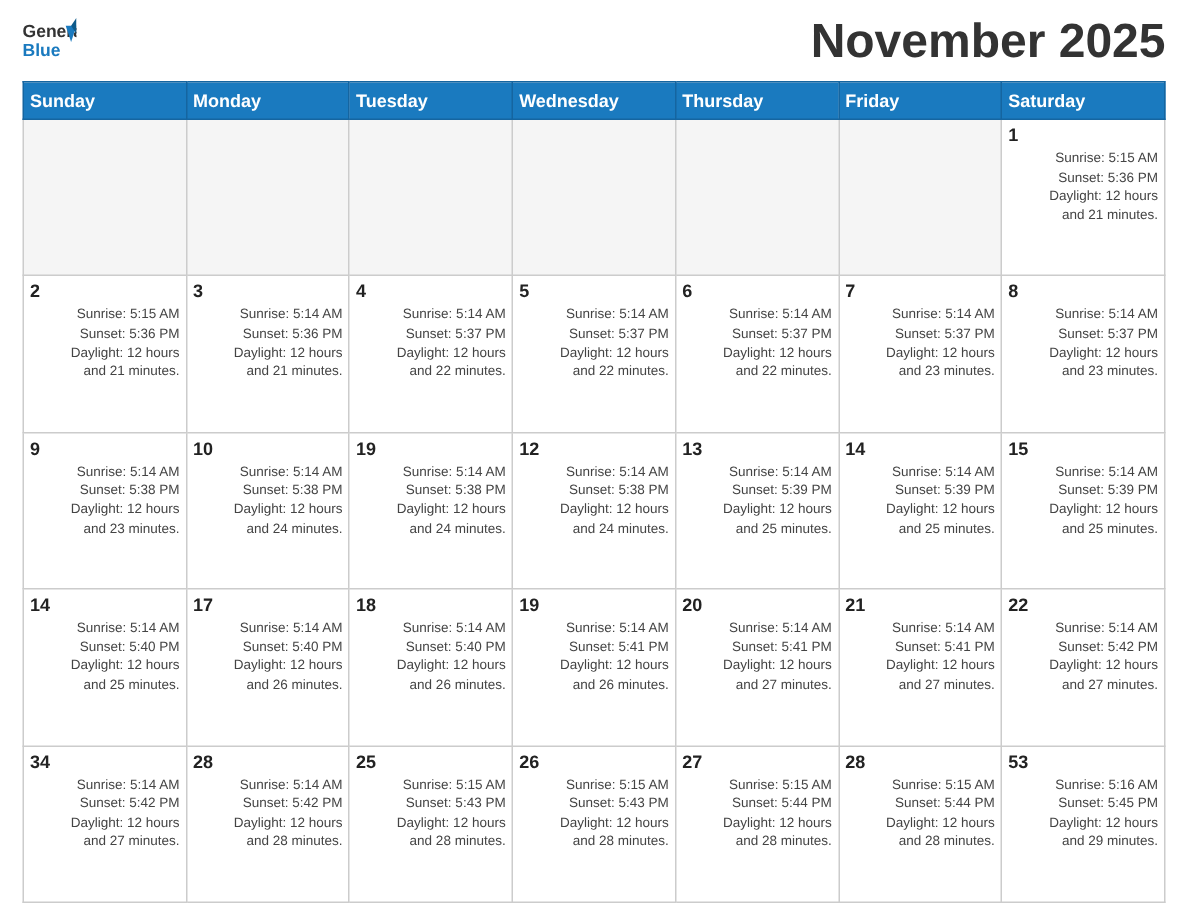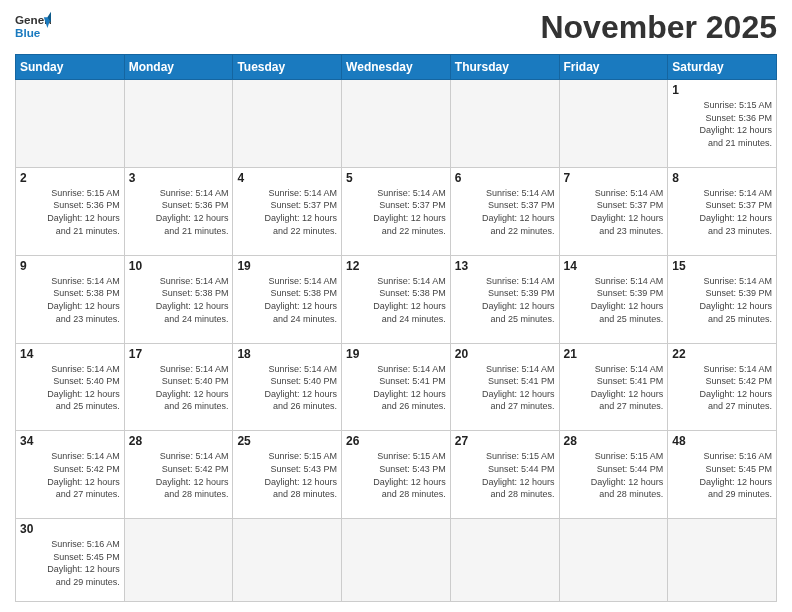--- a/index.html
+++ b/index.html
@@ -326,37 +326,22 @@
 and 28 minutes.</div>
           </td>
           <td>
             <span class="day-num">28</span>
             <div class="day-info" style="white-space: pre-line;">Sunrise: 5:15 AM
 Sunset: 5:44 PM
 Daylight: 12 hours
 and 28 minutes.</div>
           </td>
           <td>
-            <span class="day-num">48</span>
+            <span class="day-num">53</span>
             <div class="day-info" style="white-space: pre-line;">Sunrise: 5:16 AM
 Sunset: 5:45 PM
 Daylight: 12 hours
 and 29 minutes.</div>
           </td>
-        </tr>
-        <tr>
-          <td class="last-row">
-            <span class="day-num">30</span>
-            <div class="day-info" style="white-space: pre-line;">Sunrise: 5:16 AM
-Sunset: 5:45 PM
-Daylight: 12 hours
-and 29 minutes.</div>
-          </td>
-          <td class="empty last-row"></td>
-          <td class="empty last-row"></td>
-          <td class="empty last-row"></td>
-          <td class="empty last-row"></td>
-          <td class="empty last-row"></td>
-          <td class="empty last-row"></td>
         </tr>
       </tbody>
   </table>
 </div>
 
 </body></html>

